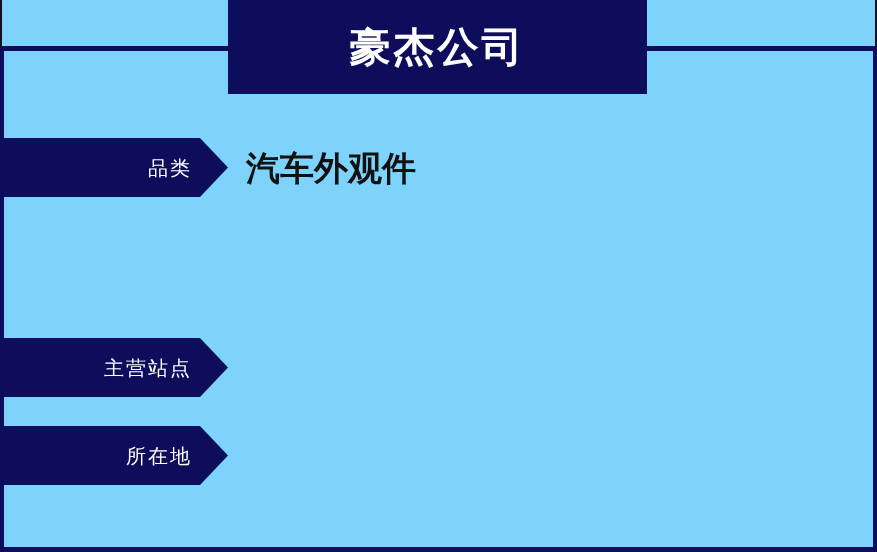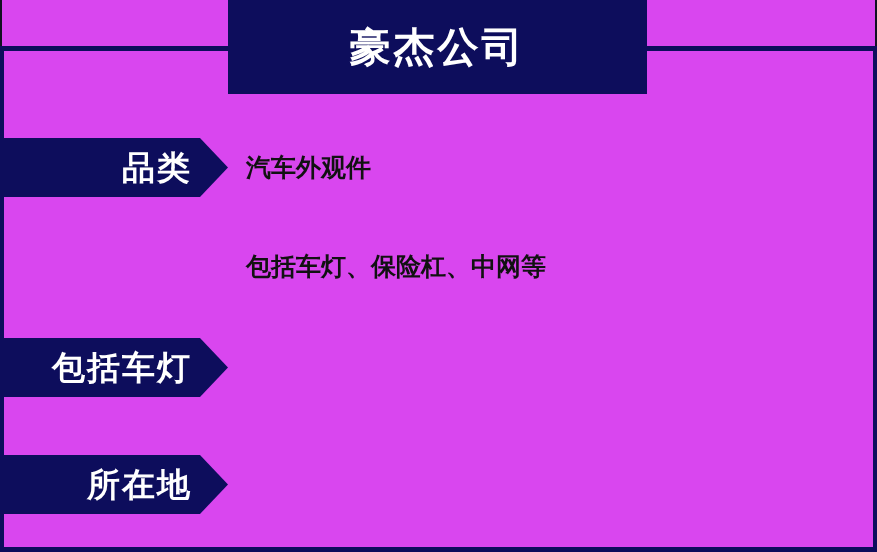--- a/index.html
+++ b/index.html
@@ -11,21 +11,21 @@
     height: 552px;
     background: #ffffff;
     font-family: "Liberation Sans", "DejaVu Sans", sans-serif;
     overflow: hidden;
   }
 
   #infographic {
     position: relative;
     width: 877px;
     height: 552px;
-    background: #d946ef;
+    background: #7dd3fc;
   }
 
   
   .frame-line {
     position: absolute;
     background: #0d0d5c;
   }
   .frame-top-left  { left: 0px;   top: 46px;  width: 228px; height: 5px; }
   .frame-top-right { left: 647px; top: 46px;  width: 230px; height: 5px; }
   .frame-left      { left: 0px;   top: 46px;  width: 4px;   height: 505px; }
@@ -57,57 +57,57 @@
   
   .row {
     position: absolute;
     left: 0px;
     width: 877px;
     height: 59px;
   }
   .row-1 { top: 138px; }
   .row-2 { top: 237px; }
   .row-3 { top: 338px; }
-  .row-4 { top: 455px; }
+  .row-4 { top: 426px; }
 
   .row-label {
     position: absolute;
     left: 0px;
     top: 0px;
     width: 228px;
     height: 59px;
     background: #0d0d5c;
     -webkit-clip-path: polygon(0 0, 200px 0, 228px 50%, 200px 100%, 0 100%);
     clip-path: polygon(0 0, 200px 0, 228px 50%, 200px 100%, 0 100%);
     display: flex;
     align-items: center;
     justify-content: flex-end;
     box-sizing: border-box;
     padding-right: 36px;
   }
   .row-label-text {
     color: #ffffff;
-    font-size: 33px;
-    font-weight: bold;
+    font-size: 20px;
+    font-weight: normal;
     letter-spacing: 2px;
     line-height: 1;
     white-space: nowrap;
   }
 
   .row-value {
     position: absolute;
     left: 246px;
     top: 0px;
     height: 59px;
     display: flex;
     align-items: center;
   }
   .row-value-text {
     color: #111111;
-    font-size: 25px;
+    font-size: 34px;
     font-weight: bold;
     letter-spacing: 0px;
     line-height: 1;
     white-space: nowrap;
   }
 </style>
 </head>
 <body>
 
 <div id="infographic">
@@ -127,28 +127,25 @@
   <div class="row row-1">
     <div class="row-label">
       <span class="row-label-text">品类</span>
     </div>
     <div class="row-value">
       <span class="row-value-text">汽车外观件</span>
     </div>
   </div>
 
   <div class="row row-2">
-    <div class="row-value">
-      <span class="row-value-text">包括车灯、保险杠、中网等</span>
-    </div>
   </div>
 
   <div class="row row-3">
     <div class="row-label">
-      <span class="row-label-text">包括车灯</span>
+      <span class="row-label-text">主营站点</span>
     </div>
   </div>
 
   <div class="row row-4">
     <div class="row-label">
       <span class="row-label-text">所在地</span>
     </div>
   </div>
 
 </div>

